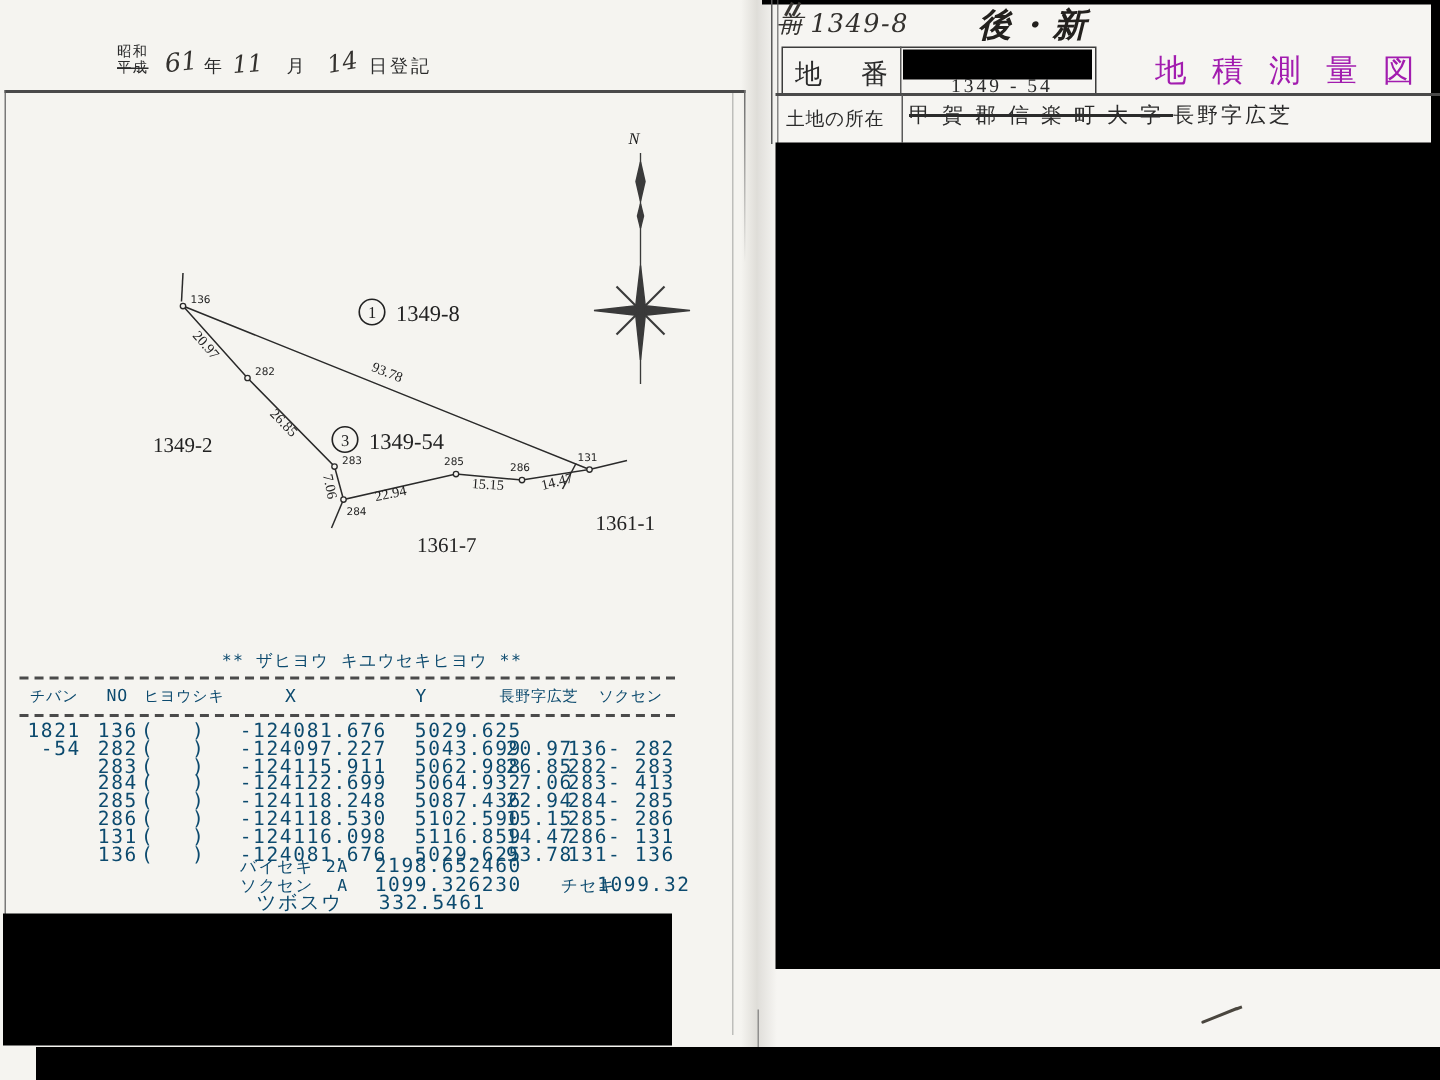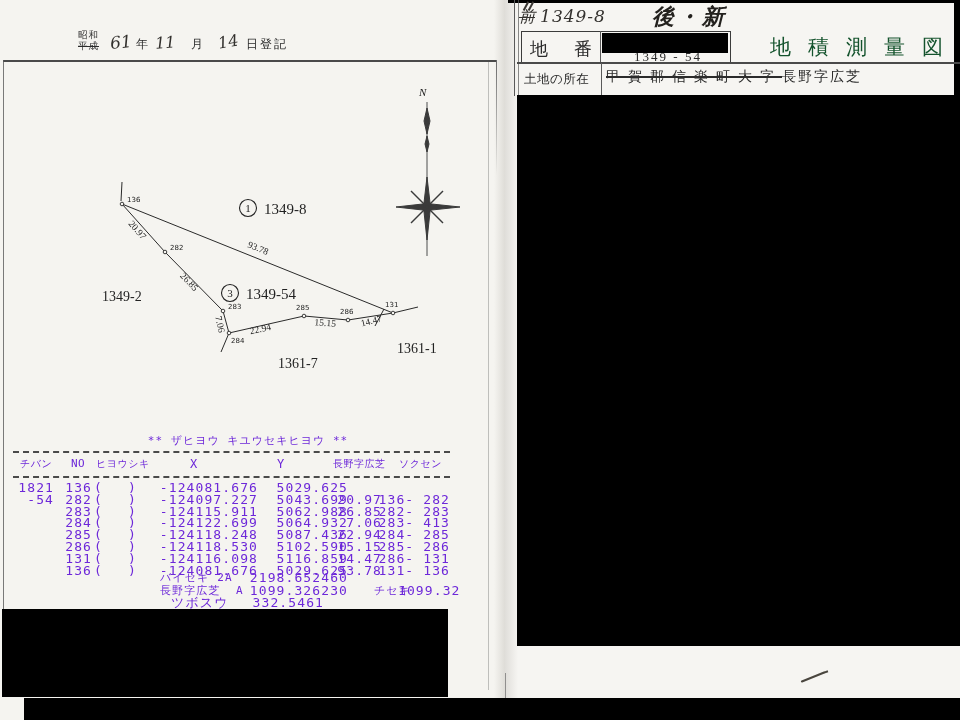--- a/index.html
+++ b/index.html
@@ -25,21 +25,21 @@
   .regdate .m{position:absolute;left:77px;top:6px;font-size:16px;transform:rotate(-4deg);}
   .regdate .ms{position:absolute;left:113px;top:9px;}
   .regdate .d{position:absolute;left:140px;top:5px;font-size:16px;transform:rotate(-10deg);}
   .regdate .ds{position:absolute;left:168px;top:9px;letter-spacing:2px;}
   
   svg text{fill:#222;}
   .plot-svg{left:85px;top:175px;}
   .compass-svg{left:390px;top:78px;}
   
   .coord-table{left:0;top:430px;width:470px;height:190px;
-      font-family:"DejaVu Sans Mono",monospace;font-size:13px;letter-spacing:1.1px;color:#6d28d9;}
+      font-family:"DejaVu Sans Mono",monospace;font-size:13px;letter-spacing:1.1px;color:#0c4a6e;}
   .coord-title{position:absolute;left:130px;top:3px;width:236px;text-align:center;font-size:11px;letter-spacing:1px;}
   .dash{position:absolute;left:13px;width:437px;border-top:2px dashed #4a4a4a;}
   .d1{top:21px;} .d2{top:46px;}
   .thead{position:absolute;top:27px;left:0;width:100%;font-size:10px;letter-spacing:.5px;}
   .thead span{position:absolute;}
   .h0{left:20px;} .h1{left:71px;font-size:11px;} .h2{left:96px;}
   .h3{left:190px;font-size:12px;} .h4{left:277px;font-size:12px;} .h5{left:333px;} .h6{left:399px;}
   .trow{position:absolute;left:0;width:100%;height:12px;line-height:11px;white-space:pre;}
   .trow span{position:absolute;top:0;}
   .c-chiban{left:10px;width:44px;text-align:right;}
@@ -62,21 +62,21 @@
   .hw-prev .num{font-size:17px;letter-spacing:1px;}
   .pre-slash{left:524px;top:1px;width:14px;height:10px;}
   .pre-slash i{position:absolute;top:0;width:1.6px;height:10px;background:#3a3733;transform:rotate(28deg);}
   .pre-slash i.b{left:6px;} .pre-slash i.a{left:1px;}
   .hw-new{left:652px;top:2px;font-size:22px;font-weight:bold;letter-spacing:3px;color:#23211e;}
   .chiban-box{left:521px;top:31px;width:208px;height:30px;border:1.6px solid #3c3c3c;}
   .chiban-div{left:600px;top:31px;height:31px;}
   .chiban-label{left:530px;top:37px;width:64px;font-size:18px;letter-spacing:26px;white-space:nowrap;}
   .chiban-redact{left:602px;top:33px;width:126px;height:20px;}
   .chiban-value{left:620px;top:49px;width:96px;text-align:center;font-size:13px;letter-spacing:2px;}
-  .map-title{left:770px;top:33px;font-size:21px;letter-spacing:17px;white-space:nowrap;color:#14532d;}
+  .map-title{left:770px;top:33px;font-size:21px;letter-spacing:17px;white-space:nowrap;color:#a21caf;}
   .loc-label{left:524px;top:71px;font-size:12.5px;letter-spacing:.5px;}
   .loc-addr{left:606px;top:68px;font-size:14px;white-space:nowrap;}
   .loc-addr .st{letter-spacing:8px;text-decoration:line-through;text-decoration-thickness:1.6px;}
   .loc-addr .cl{letter-spacing:2px;}
   .pen-mark{left:798px;top:670px;width:34px;height:14px;}
   .pen-mark i{position:absolute;left:2px;top:6px;width:26px;height:1.8px;background:#4a463f;transform:rotate(-22deg);border-radius:2px;}
   .pen-mark u{position:absolute;left:26px;top:1px;width:4px;height:1.6px;background:#4a463f;transform:rotate(-20deg);}
 </style>
 </head>
 <body>
@@ -189,21 +189,21 @@
           <div class="trow" style="top: 59px;"><span class="c-chiban"></span><span class="c-no">286</span><span class="c-mo">(</span><span class="c-mc">)</span><span class="c-x">-124118.530</span><span class="c-y">5102.590</span><span class="c-hen">15.15</span><span class="c-soku">285- 286</span></div>
           <div class="trow" style="top: 70.8px;"><span class="c-chiban"></span><span class="c-no">131</span><span class="c-mo">(</span><span class="c-mc">)</span><span class="c-x">-124116.098</span><span class="c-y">5116.859</span><span class="c-hen">14.47</span><span class="c-soku">286- 131</span></div>
           <div class="trow" style="top: 82.6px;"><span class="c-chiban"></span><span class="c-no">136</span><span class="c-mo">(</span><span class="c-mc">)</span><span class="c-x">-124081.676</span><span class="c-y">5029.625</span><span class="c-hen">93.78</span><span class="c-soku">131- 136</span></div>
         </div>
 
       <div class="tsum sum1">
         <span class="s-l1">バイセキ 2A</span>
         <span class="s-v1">2198.652460</span>
       </div>
       <div class="tsum sum2">
-        <span class="s-l1">長野字広芝  A</span>
+        <span class="s-l1">ソクセン  A</span>
         <span class="s-v1">1099.326230</span>
         <span class="s-l2">チセキ</span>
         <span class="s-v2">1099.32</span>
       </div>
       <div class="tsum sum3">
         <span class="s-l1">ツボスウ</span>
         <span class="s-v1">332.5461</span>
       </div>
     </div>
   </div>

